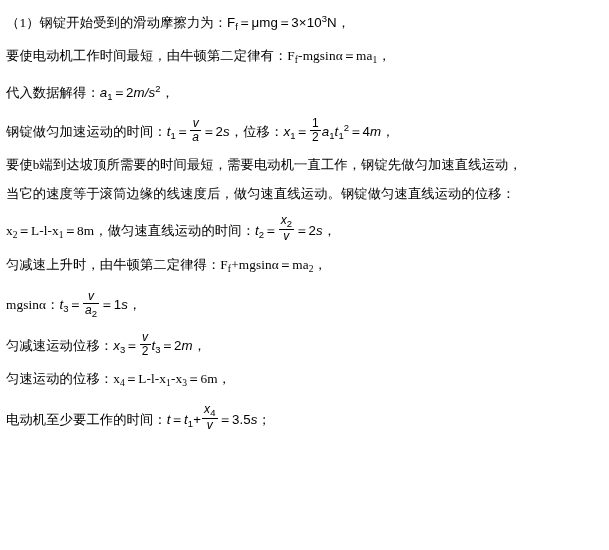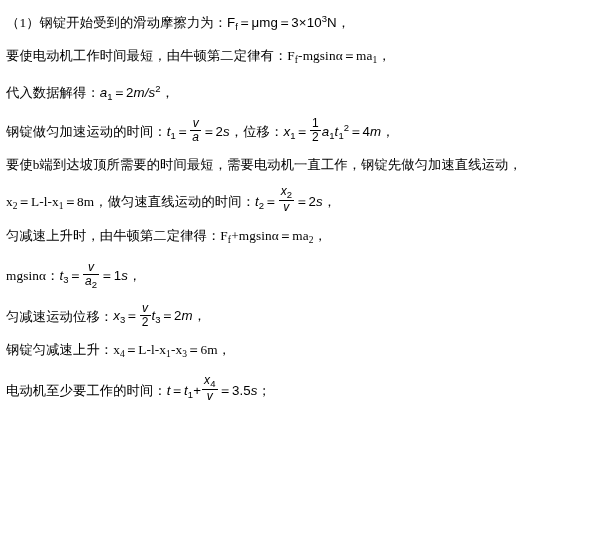--- a/index.html
+++ b/index.html
@@ -76,20 +76,21 @@
   <p class="line">
     <span>代入数据解得：</span><span class="math"><span>a</span><span class="sub">1</span><span class="up">＝2</span><span>m/s</span><span class="sup">2</span><span class="up">，</span></span>
   </p>
 
   <p class="line">
     <span>钢锭做匀加速运动的时间：</span><span class="math"><span>t</span><span class="sub">1</span><span class="up">＝</span><span class="frac"><span class="num math">v</span><span class="den math">a</span></span><span class="up">＝2</span><span>s</span></span><span>，位移：</span><span class="math"><span>x</span><span class="sub">1</span><span class="up">＝</span><span class="frac"><span class="num up">1</span><span class="den up">2</span></span><span>a</span><span class="sub">1</span><span>t</span><span class="sub">1</span><span class="sup">2</span><span class="up">＝4</span><span>m</span><span class="up">，</span></span>
   </p>
 
   <p class="line">要使b端到达坡顶所需要的时间最短，需要电动机一直工作，钢锭先做匀加速直线运动，</p>
 
+  <p class="line">当它的速度等于滚筒边缘的线速度后，做匀速直线运动。钢锭做匀速直线运动的位移：</p>
 
   <p class="line">
     <span>x</span><span class="sub">2</span><span>＝L-l-x</span><span class="sub">1</span><span>＝8m，做匀速直线运动的时间：</span><span class="math"><span>t</span><span class="sub">2</span><span class="up">＝</span><span class="frac"><span class="num math"><span>x</span><span class="sub">2</span></span><span class="den math">v</span></span><span class="up">＝2</span><span>s</span><span class="up">，</span></span>
   </p>
 
 
 
 
   <p class="line">
     <span>匀减速上升时，由牛顿第二定律得：F</span><span class="sub">f</span><span>+mgsinα＝ma</span><span class="sub">2</span><span>，</span>
@@ -98,20 +99,20 @@
 
   <p class="line">
     <span>mgsinα：</span><span class="math"><span>t</span><span class="sub">3</span><span class="up">＝</span><span class="frac"><span class="num math">v</span><span class="den math"><span>a</span><span class="sub">2</span></span></span><span class="up">＝1</span><span>s</span><span class="up">，</span></span>
   </p>
 
   <p class="line">
     <span>匀减速运动位移：</span><span class="math"><span>x</span><span class="sub">3</span><span class="up">＝</span><span class="frac"><span class="num math">v</span><span class="den up">2</span></span><span>t</span><span class="sub">3</span><span class="up">＝2</span><span>m</span><span class="up">，</span></span>
   </p>
 
   <p class="line">
-    <span>钢锭匀减速上升：</span><span>x</span><span class="sub">4</span><span>＝L-l-x</span><span class="sub">1</span><span>-x</span><span class="sub">3</span><span>＝6m，</span>
+    <span>匀速运动的位移：</span><span>x</span><span class="sub">4</span><span>＝L-l-x</span><span class="sub">1</span><span>-x</span><span class="sub">3</span><span>＝6m，</span>
   </p>
 
   <p class="line">
     <span>电动机至少要工作的时间：</span><span class="math"><span>t</span><span class="up">＝</span><span>t</span><span class="sub">1</span><span class="up">+</span><span class="frac"><span class="num math"><span>x</span><span class="sub">4</span></span><span class="den math">v</span></span><span class="up">＝3.5</span><span>s</span><span class="up">；</span></span>
   </p>
 
 </div>
 
 </body></html>

